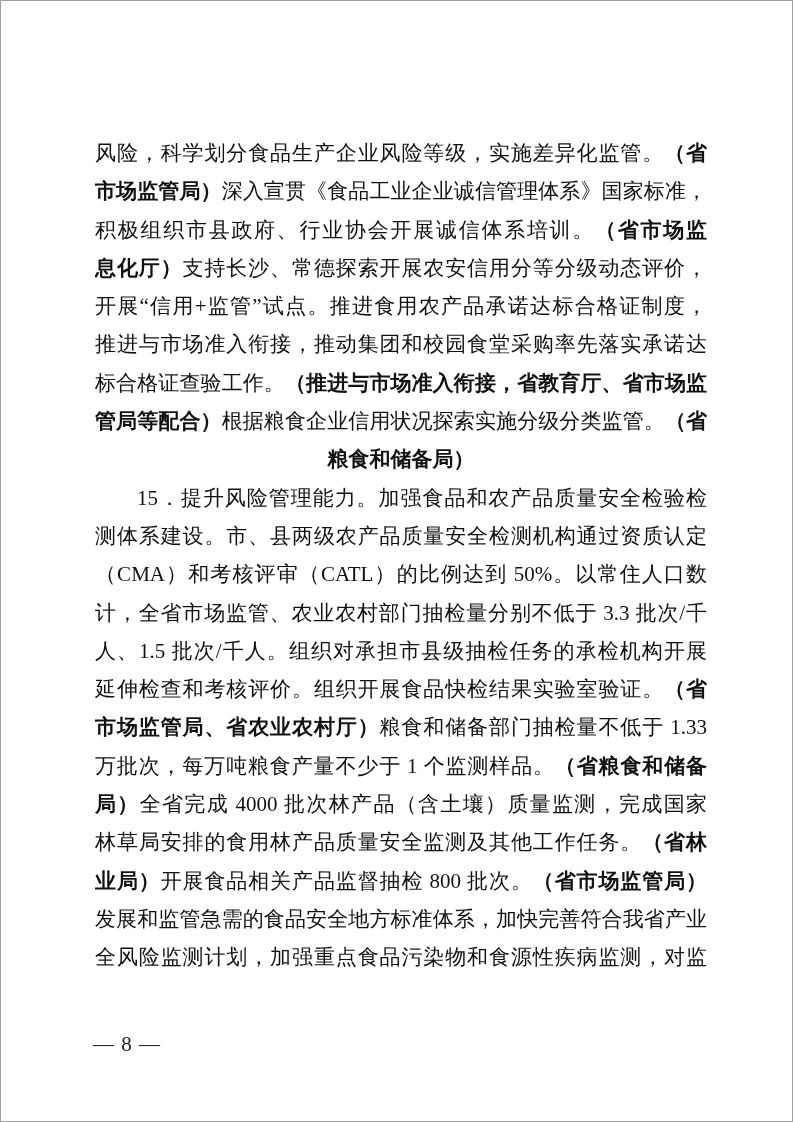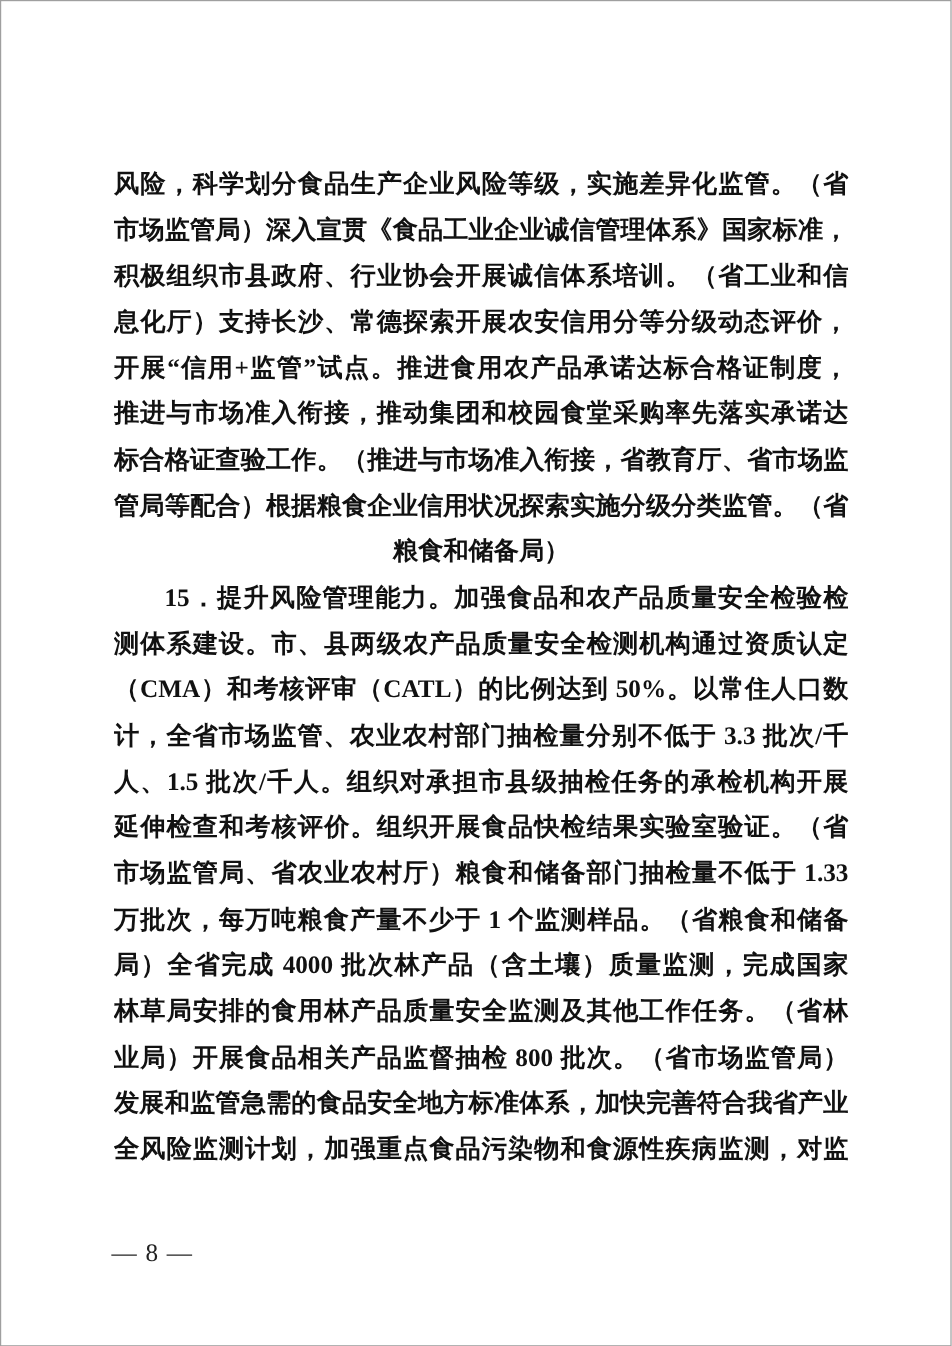--- a/index.html
+++ b/index.html
@@ -33,41 +33,41 @@
     overflow: hidden;
     text-align: center;
   }
   .line.justify {
     text-align: justify;
     text-align-last: justify;
   }
   .line.indent {
     text-indent: 2em;
   }
-  .run { font-weight: bold; }
+  .run { font-weight: normal; }
   .run.bold { font-weight: 700; }
   .footer {
     position: absolute;
     left: 92px;
     top: 1030px;
     height: 26px;
     line-height: 26px;
     font-size: 21px;
     color: #222222;
     letter-spacing: 1px;
   }
 </style>
 </head>
 <body>
 
 <div class="page">
   <div class="doc-body">
       <div class="line justify"><span class="run">风险，科学划分食品生产企业风险等级，实施差异化监管。</span><span class="run bold">（省</span></div>
       <div class="line justify"><span class="run bold">市场监管局）</span><span class="run">深入宣贯《食品工业企业诚信管理体系》国家标准，</span></div>
-      <div class="line justify"><span class="run">积极组织市县政府、行业协会开展诚信体系培训。</span><span class="run bold">（省工业和信</span></div>
+      <div class="line justify"><span class="run">积极组织市县政府、行业协会开展诚信体系培训。</span><span class="run bold">（省市场监</span></div>
       <div class="line justify"><span class="run bold">息化厅）</span><span class="run">支持长沙、常德探索开展农安信用分等分级动态评价，</span></div>
       <div class="line justify"><span class="run">开展“信用+监管”试点。推进食用农产品承诺达标合格证制度，</span></div>
       <div class="line justify"><span class="run">推进与市场准入衔接，推动集团和校园食堂采购率先落实承诺达</span></div>
       <div class="line justify"><span class="run">标合格证查验工作。</span><span class="run bold">（推进与市场准入衔接，省教育厅、省市场监</span></div>
       <div class="line justify"><span class="run bold">管局等配合）</span><span class="run">根据粮食企业信用状况探索实施分级分类监管。</span><span class="run bold">（省</span></div>
       <div class="line"><span class="run bold">粮食和储备局）</span></div>
       <div class="line justify indent"><span class="run">15．提升风险管理能力。加强食品和农产品质量安全检验检</span></div>
       <div class="line justify"><span class="run">测体系建设。市、县两级农产品质量安全检测机构通过资质认定</span></div>
       <div class="line justify"><span class="run">（CMA）和考核评审（CATL）的比例达到 50%。以常住人口数</span></div>
       <div class="line justify"><span class="run">计，全省市场监管、农业农村部门抽检量分别不低于 3.3 批次/千</span></div>

